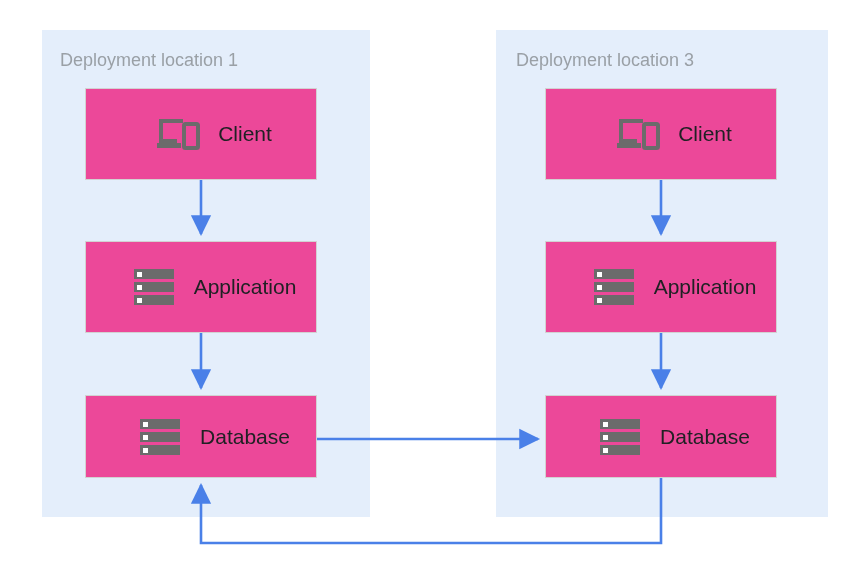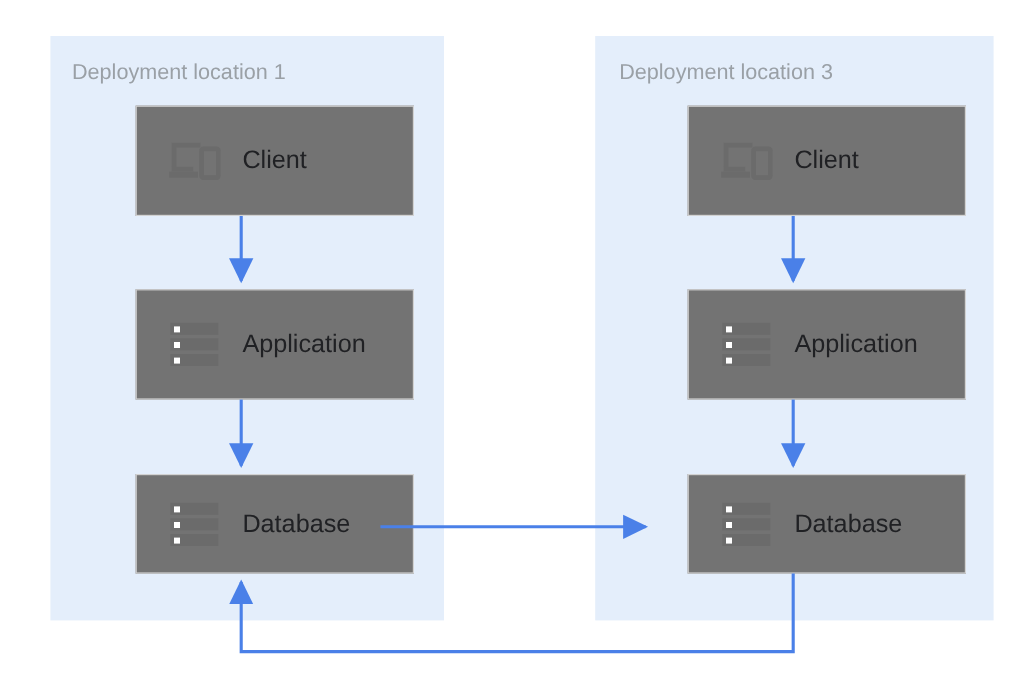--- a/index.html
+++ b/index.html
@@ -24,27 +24,26 @@
   .zone-title {
     position: absolute;
     color: #9aa0a6;
     font-size: 18px;
     line-height: 22px;
     white-space: nowrap;
     font-family: "Liberation Sans", sans-serif;
   }
   .node {
     position: absolute;
-    background: #737373;
+    background: #ec4899;
     border: 1px solid #d2d2d2;
     box-sizing: border-box;
     display: flex;
     align-items: center;
-    justify-content: flex-start;
-    margin-left: 28px;
+    justify-content: center;
   }
   .node .icon {
     flex: 0 0 auto;
     margin-left: 22px;
     width: 52px;
     height: 44px;
     display: flex;
     align-items: center;
     justify-content: center;
   }

